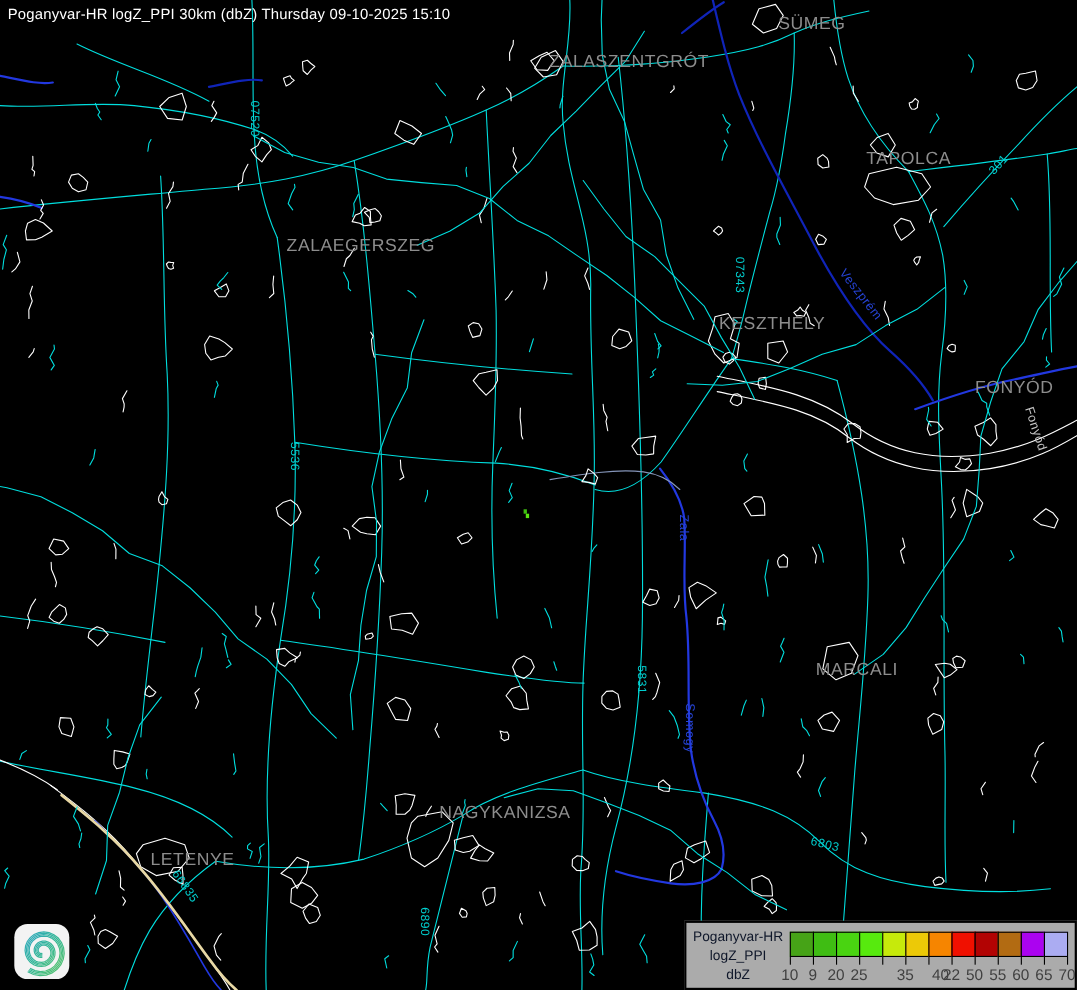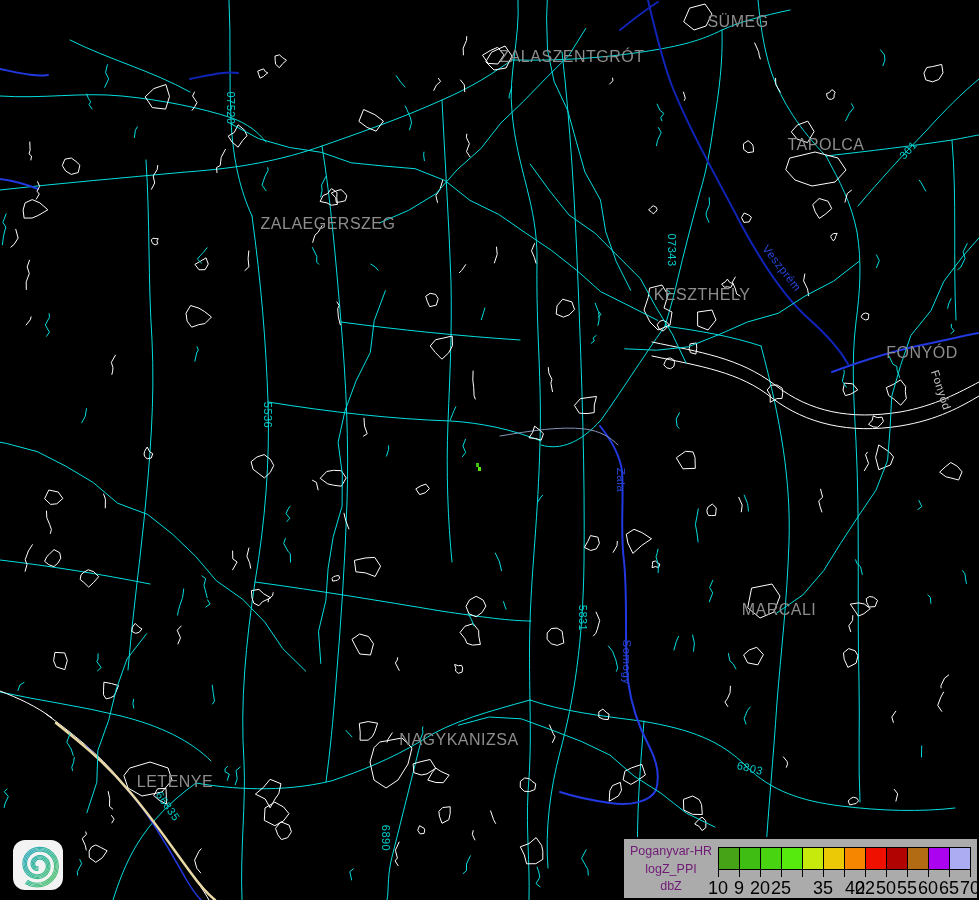--- a/index.html
+++ b/index.html
@@ -8,28 +8,28 @@
   #map-canvas{position:absolute;left:0;top:0;}
   #title{position:absolute;left:7px;top:5px;color:#ffffff;font-size:13.5px;
          letter-spacing:0.2px;white-space:nowrap;z-index:20;}
   .lbl{position:absolute;white-space:nowrap;z-index:15;}
   .city{color:#8d8d8d;font-size:16px;letter-spacing:0.5px;}
   .road{color:#00cfcf;font-size:11px;letter-spacing:0.5px;}
   .region{color:#2644d6;font-size:11.5px;letter-spacing:0.5px;}
   #legend{position:absolute;left:622px;top:837px;width:357px;height:63px;
           background:#ababab;border:2px solid #000;box-sizing:border-box;z-index:30;}
   #legend-text{position:absolute;left:2px;top:4px;width:90px;text-align:center;
-               color:#701a75;font-size:12.5px;line-height:17.5px;}
+               color:#0f172a;font-size:12.5px;line-height:17.5px;}
   #legend-bar{position:absolute;left:94px;top:8px;}
   #legend-cells{display:flex;}
   .lcell{width:22px;height:23px;border:1px solid #000;box-sizing:border-box;margin-left:-1px;}
   .lcell:first-child{margin-left:0;}
   .ltick{position:absolute;top:23px;width:1px;height:7px;background:#000;}
-  .ltlabel{position:absolute;top:31px;transform:translateX(-50%);color:#000000;
-           font-size:18px;}
+  .ltlabel{position:absolute;top:31px;transform:translateX(-50%);color:#404040;
+           font-size:14px;}
   #logo{position:absolute;left:12px;top:839px;width:52px;height:52px;z-index:30;}
 </style>
 </head>
 <body>
 
 <div id="app">
   <svg id="map-canvas" width="979" height="900">
       <path d="M518,0 C520,40 508,75 512,112 C517,170 538,205 537,262 C536,330 542,382 540,442 C538,520 532,562 530,622 C528,692 533,732 528,792 C526,832 530,862 529,900" stroke="#00dede" stroke-width="1" fill="none" stroke-linecap="round" stroke-linejoin="round"></path>
       <path d="M562,52 C570,122 575,202 578,282 C582,382 585,472 584,562 C583,642 574,700 560,752 C550,790 545,830 548,868" stroke="#00dede" stroke-width="1" fill="none" stroke-linecap="round" stroke-linejoin="round"></path>
       <path d="M0,190 C62,183 122,178 186,172 C242,168 282,160 322,146 C362,132 402,118 442,100 C472,87 492,74 512,60" stroke="#00dede" stroke-width="1" fill="none" stroke-linecap="round" stroke-linejoin="round"></path>
@@ -307,20 +307,21 @@
       <path d="M686.1,363.0L672.3,334.1L655.7,306.7L640.4,278.6L617.8,256.0L595.2,233.3L569.0,215.0L549.0,190.0L530.2,164.1" stroke="#00dede" stroke-width="1" fill="none" stroke-linecap="round" stroke-linejoin="round"></path>
       <path d="M146.6,633.7L127.0,659.0L116.3,689.1L108.7,720.2L97.9,750.3L96.8,782.3L86.9,812.7" stroke="#00dede" stroke-width="1" fill="none" stroke-linecap="round" stroke-linejoin="round"></path>
       <path d="M379.3,223.0L408.7,210.3L436.0,193.7L457.2,169.7L481.0,148.4L500.7,123.2L523.8,101.0L546.1,78.1L568.8,55.5L585.8,28.4" stroke="#00dede" stroke-width="1" fill="none" stroke-linecap="round" stroke-linejoin="round"></path>
       <path d="M776.6,613.1L802.9,594.9L823.7,570.6L840.6,543.4L858.1,516.6L876.0,490.1L887.6,460.3L890.1,428.4L891.7,396.4L900.5,365.7L910.9,335.4L931.0,310.5L943.9,281.2L963.3,255.7L984.4,231.7L999.3,203.3" stroke="#00dede" stroke-width="1" fill="none" stroke-linecap="round" stroke-linejoin="round"></path>
       <path d="M385.4,290.7L374.2,320.7L370.3,352.4L356.0,381.0L344.9,411.1L338.1,442.3L342.3,474.1L342.1,506.1L333.2,536.8L328.1,568.4L325.9,600.3L318.5,631.4L320.8,663.4" stroke="#00dede" stroke-width="1" fill="none" stroke-linecap="round" stroke-linejoin="round"></path>
       <path d="M858.8,261.5L833.5,281.2L805.1,296.0L778.2,313.3L747.4,322.0L718.2,334.9L688.4,346.8L656.6,350.2L624.7,348.8" stroke="#00dede" stroke-width="1" fill="none" stroke-linecap="round" stroke-linejoin="round"></path>
       <path d="M305.7,671.1L282.8,648.7L264.9,622.2L242.6,599.2L216.4,580.8L195.7,556.4L172.7,534.3L147.6,514.4L117.6,503.2L93.2,482.5L65.7,466.1L37.2,451.6L6.3,443.4L-25.2,437.5L-57.2,436.3L-88.8,431.3" stroke="#00dede" stroke-width="1" fill="none" stroke-linecap="round" stroke-linejoin="round"></path>
       <path d="M630.7,290.3L616.3,261.7L605.7,231.6L600.5,200.0L584.9,172.0L576.2,141.2L567.7,110.4L554.1,81.4L547.5,50.1L546.6,18.1L547.8,-13.9L538.6,-44.5L524.1,-73.1" stroke="#00dede" stroke-width="1" fill="none" stroke-linecap="round" stroke-linejoin="round"></path>
       <path d="M657.7,320.4L629.2,305.9L600.6,291.6L576.7,270.3L551.6,250.5L525.1,232.6L498.7,214.4L470.0,200.4L444.9,180.5L415.1,168.7L383.2,166.0L351.4,162.8L321.2,152.3L289.6,147.5L258.8,138.7L230.5,123.6" stroke="#00dede" stroke-width="1" fill="none" stroke-linecap="round" stroke-linejoin="round"></path>
     </svg>
+  <div id="title">Poganyvar-HR logZ_PPI 30km (dbZ) Thursday 09-10-2025 15:10</div>
   <div id="labels">
       <span class="lbl city" style="left: 738px; top: 22px; transform: translate(-50%, -50%) rotate(0deg);">SÜMEG</span>
       <span class="lbl city" style="left: 572px; top: 57px; transform: translate(-50%, -50%) rotate(0deg);">ZALASZENTGRÓT</span>
       <span class="lbl city" style="left: 826px; top: 145px; transform: translate(-50%, -50%) rotate(0deg);">TAPOLCA</span>
       <span class="lbl city" style="left: 328px; top: 224px; transform: translate(-50%, -50%) rotate(0deg);">ZALAEGERSZEG</span>
       <span class="lbl city" style="left: 702px; top: 295px; transform: translate(-50%, -50%) rotate(0deg);">KESZTHELY</span>
       <span class="lbl city" style="left: 922px; top: 353px; transform: translate(-50%, -50%) rotate(0deg);">FONYÓD</span>
       <span class="lbl city" style="left: 779px; top: 610px; transform: translate(-50%, -50%) rotate(0deg);">MARCALI</span>
       <span class="lbl city" style="left: 459px; top: 740px; transform: translate(-50%, -50%) rotate(0deg);">NAGYKANIZSA</span>
       <span class="lbl city" style="left: 175px; top: 782px; transform: translate(-50%, -50%) rotate(0deg);">LETENYE</span>

